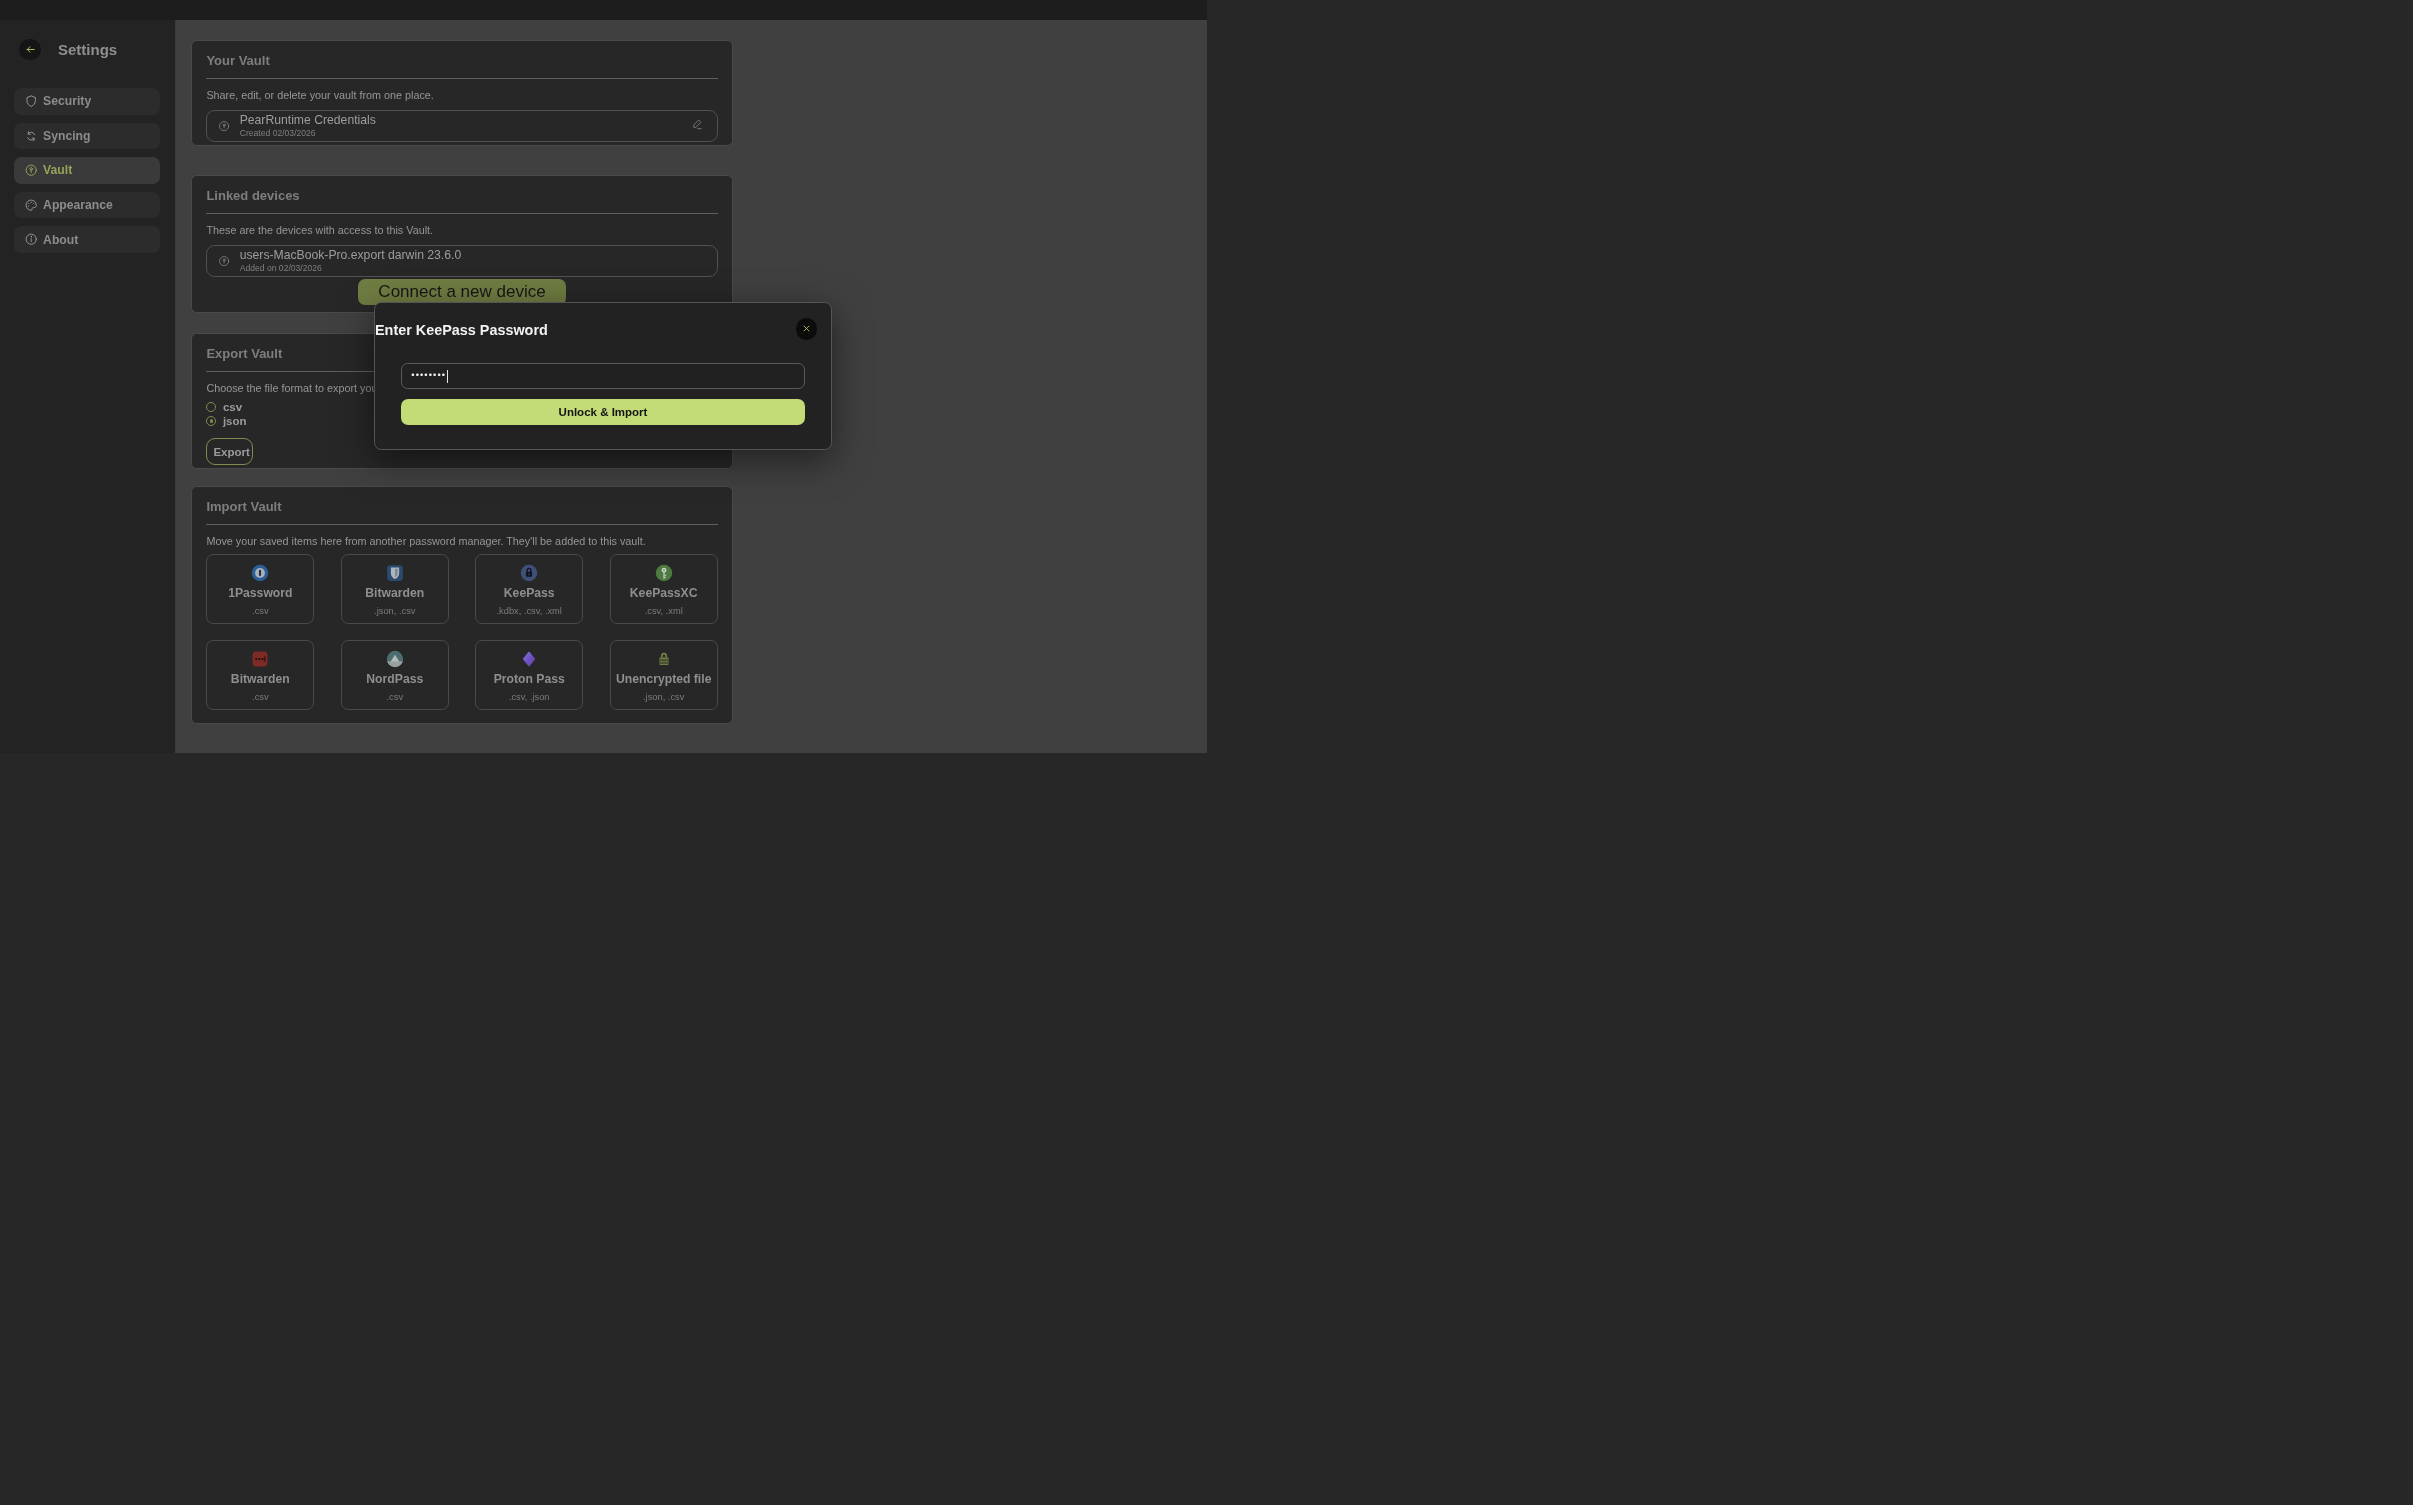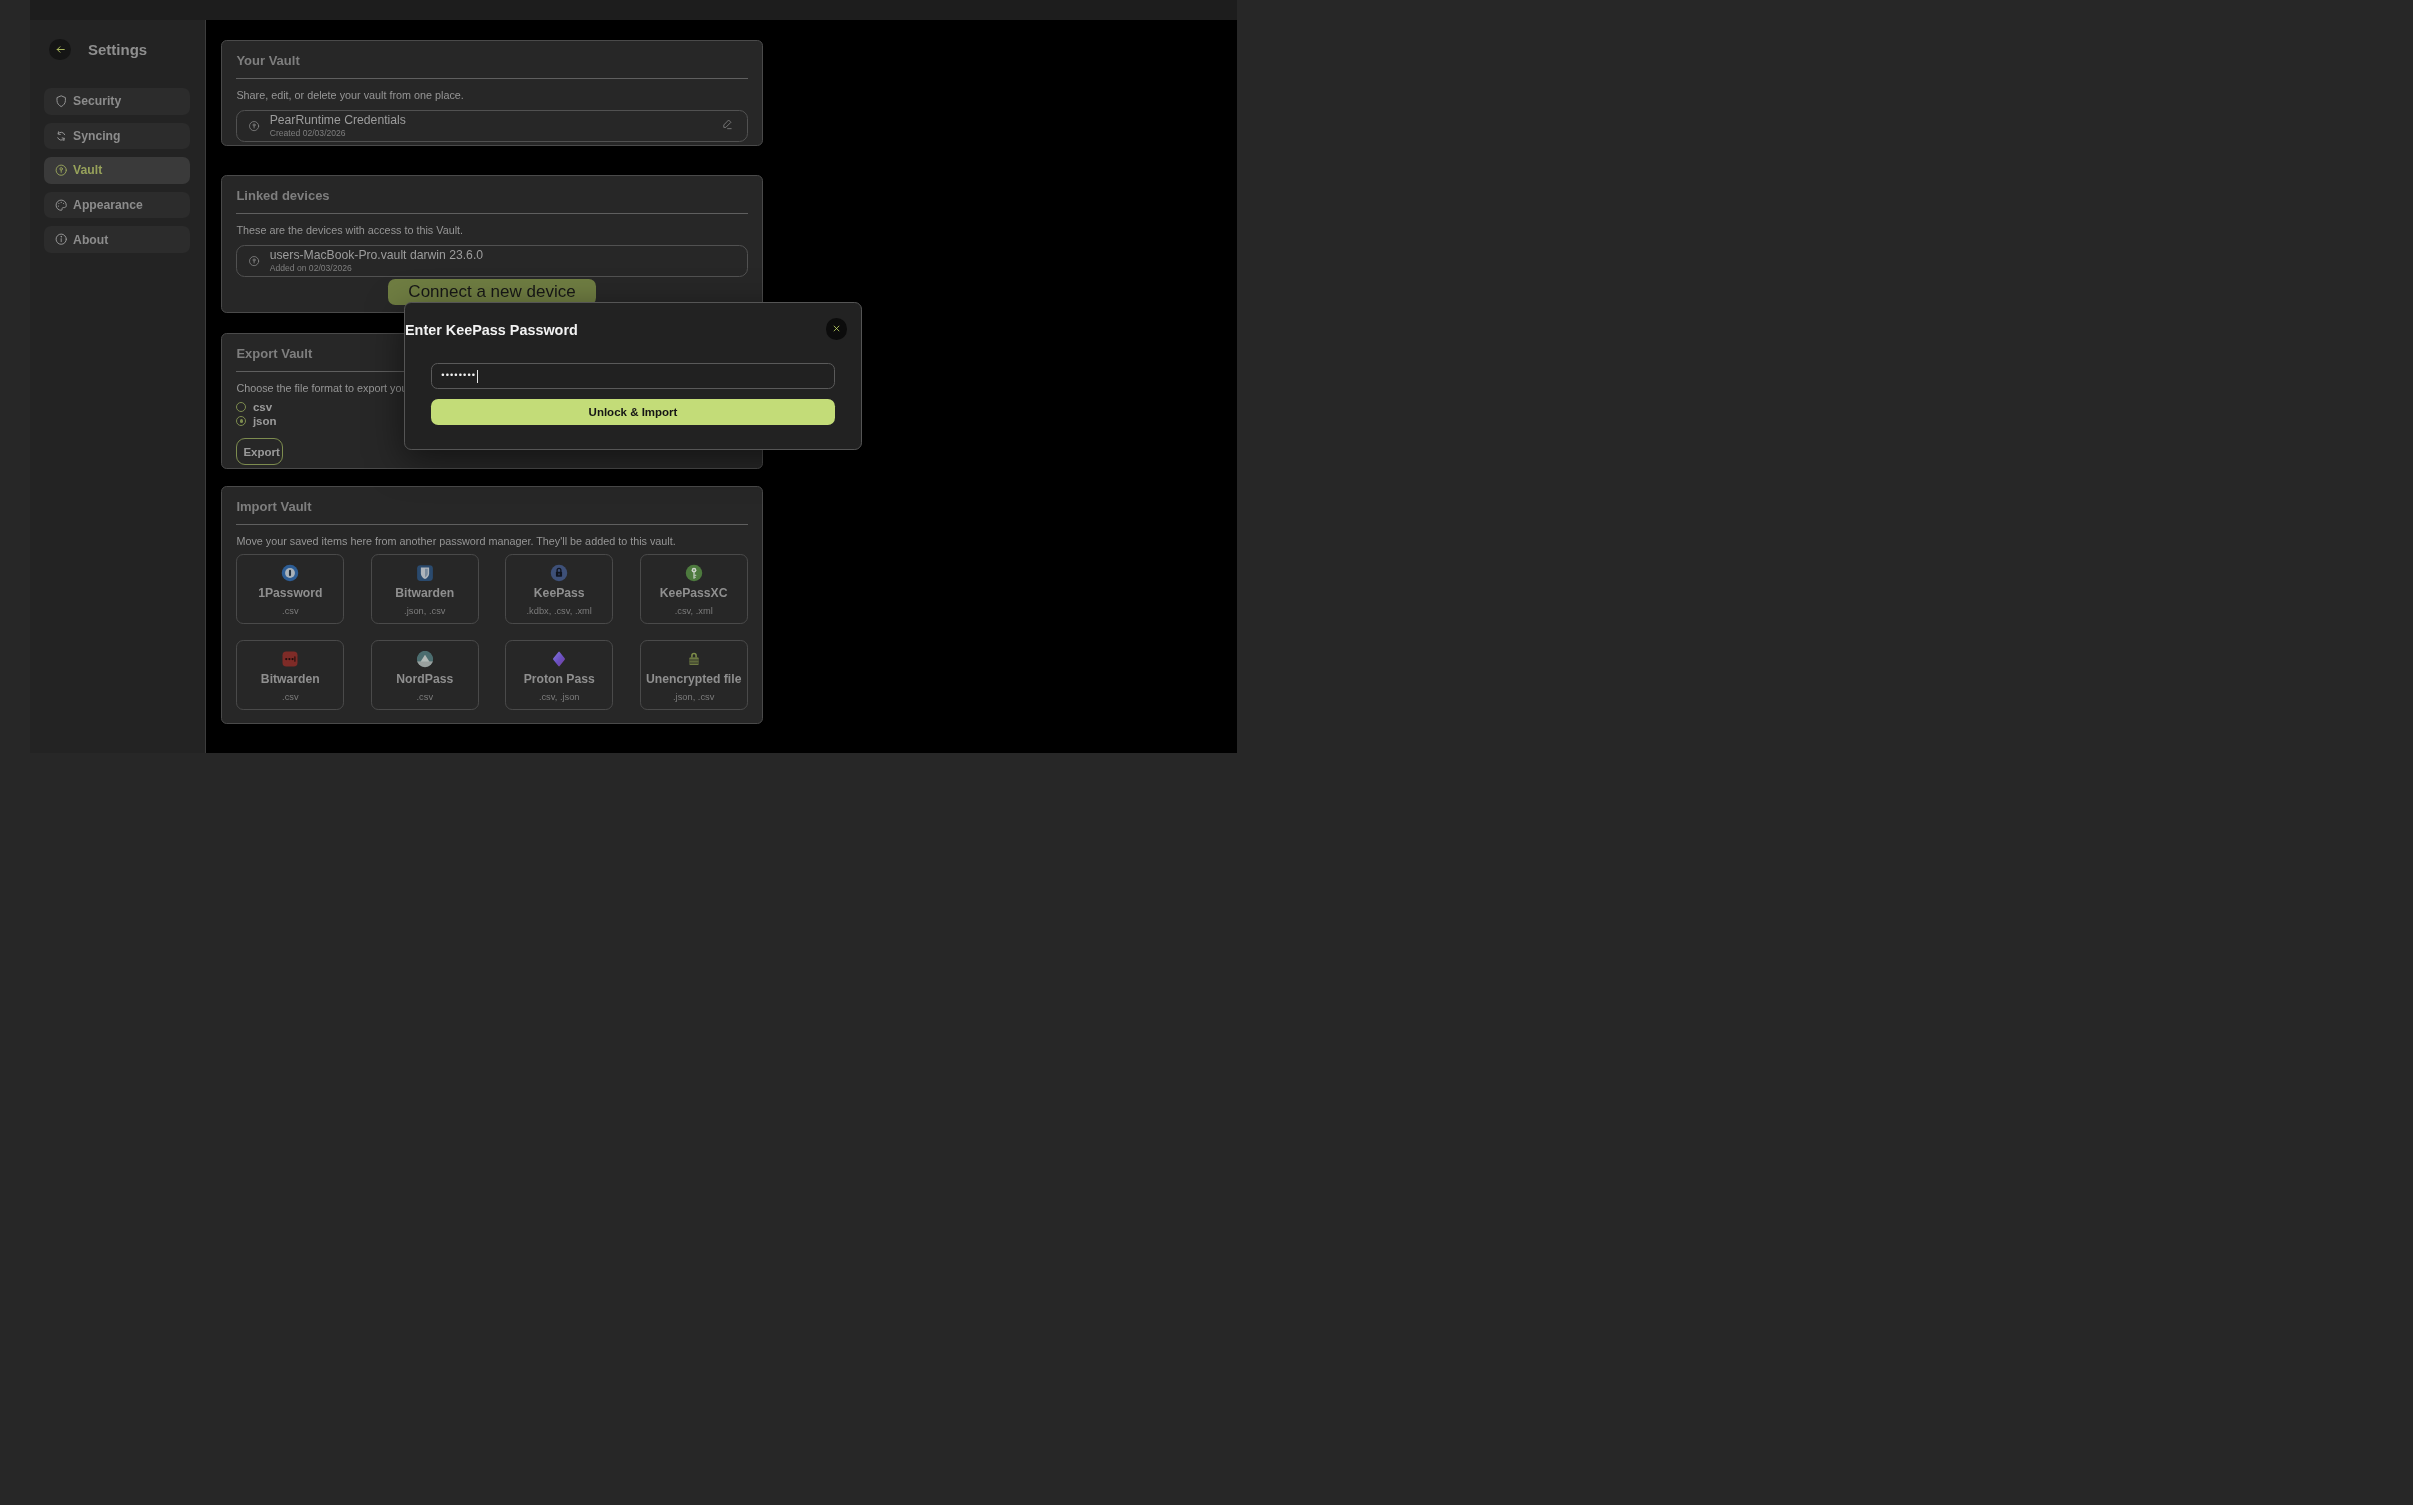--- a/index.html
+++ b/index.html
@@ -1,17 +1,17 @@
 <!DOCTYPE html>
 <html style="font-size:11.5px"><head>
 <meta charset="utf-8">
 <style>
   html,body{margin:0;padding:0;background:#272727;}
   body{font-family:"Liberation Sans", sans-serif;-webkit-font-smoothing:antialiased;}
-  .app{position:relative;width:1207px;height:753px;background:#000000;overflow:hidden;margin-left:30px;}
+  .app{position:relative;width:1207px;height:753px;background:#404040;overflow:hidden;}
 
   
   .topbar{position:absolute;left:0;top:0;width:100%;height:20px;background:#1d1d1d;}
 
   
   .sidebar{position:absolute;left:0;top:20px;bottom:0;width:176px;background:#232323;border-right:0.7px solid #3c3c3c;box-sizing:border-box;}
   .back-btn{position:absolute;left:19.4px;top:18.7px;width:21.5px;height:21.5px;border-radius:50%;background:#151515;border:none;display:flex;align-items:center;justify-content:center;cursor:pointer;padding:0;}
   .sidebar-title{position:absolute;left:58px;top:18px;margin:0;font-size:15px;line-height:23px;font-weight:700;color:#8f8f8f;}
   .nav{position:absolute;left:14.4px;top:68px;right:15px;}
   .nav-item{height:26.6px;margin-bottom:8px;border-radius:7.2px;background:#2c2c2c;display:flex;align-items:center;padding-left:9.3px;cursor:pointer;color:#8c8c8c;}
@@ -164,21 +164,21 @@
     <p class="desc">These are the devices with access to this Vault.</p>
     <div class="row">
       <span class="row-icon">
         <svg width="12.2" height="12.2" viewBox="0 0 24 24" fill="none" stroke="currentColor" stroke-width="1.5" stroke-linecap="round">
             <circle cx="12" cy="12" r="9"></circle>
             <circle cx="12" cy="9.8" r="2.1"></circle>
             <path d="M12 12v3.8"></path>
           </svg>
       </span>
       <div class="row-text">
-        <div class="row-title">users-MacBook-Pro.vault darwin 23.6.0</div>
+        <div class="row-title">users-MacBook-Pro.export darwin 23.6.0</div>
         <div class="row-meta">Added on 02/03/2026</div>
       </div>
     </div>
     <div class="btn-center">
       <button class="connect-btn">Connect a new device</button>
     </div>
   </section>
 
   <section class="card" style="top:333px;height:136px;">
     <h2>Export Vault</h2>

